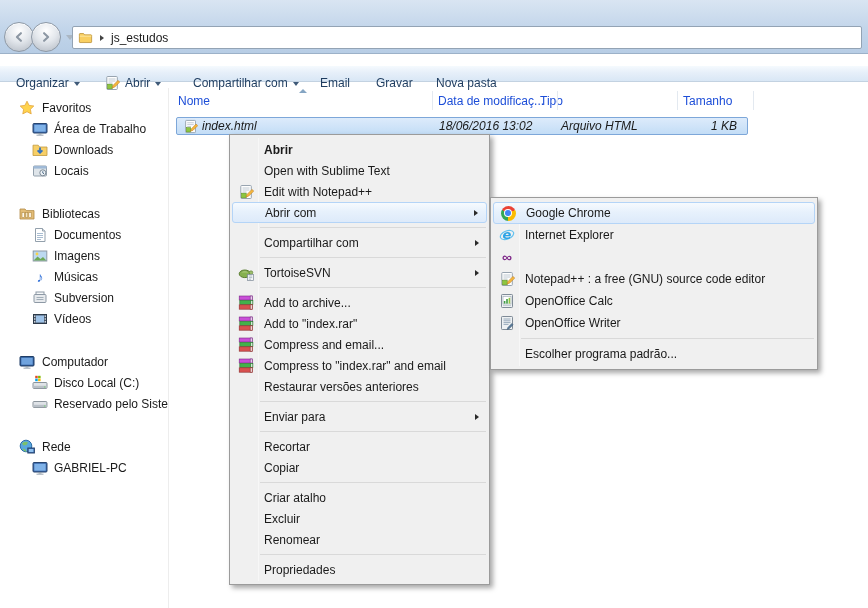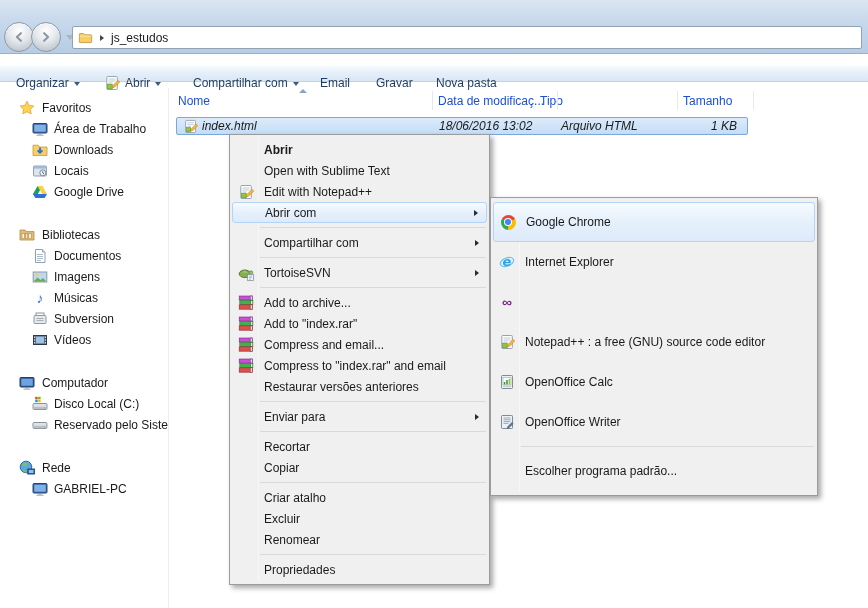--- a/index.html
+++ b/index.html
@@ -62,21 +62,21 @@
   .file-ico { position:absolute; left:6px; top:1px; }
 
   
   .menu { position:absolute; background:#f0f0f0; border:1px solid #9b9b9b;
     box-shadow:3px 3px 5px rgba(0,0,0,.35); padding:4px 0; }
   .gutter-line { position:absolute; left:28px; top:3px; bottom:3px; width:1px;
     background:#e1e2e3; border-right:1px solid #f7f7f7; }
   .mi { position:relative; display:flex; align-items:center; margin:0 2px;
     cursor:default; white-space:nowrap; }
   .context-menu .mi { height:21px; }
-  .openwith-menu .mi { height:40px; }
+  .openwith-menu .mi { height:22px; }
   .mi .ico { width:28px; flex:none; display:flex; align-items:center; justify-content:center; }
   .mi .lbl { margin-left:4px; }
   .mi.bold .lbl { font-weight:bold; }
   .mi.hl { border:1px solid #b4d4f7; border-radius:3px;
     background:linear-gradient(#f6fafe,#e7f1fc 45%,#ddeafa); }
   .mi .caret { position:absolute; right:8px; width:0; height:0;
     border-top:3.5px solid transparent; border-bottom:3.5px solid transparent;
     border-left:4.5px solid #2a2a2a; }
   .msep { height:1px; background:#d9d9d9; margin:4px 3px 4px 30px; }
   .context-menu { left:229px; top:134px; width:261px; z-index:5; }
@@ -175,28 +175,20 @@
     </div>
     <div class="sb-item">
       <svg width="16" height="16" viewBox="0 0 16 16">
         <rect x="1.5" y="3" width="13" height="10" rx="1" fill="#dfe5ea" stroke="#93a0ac"></rect>
         <rect x="1.5" y="3" width="13" height="2.6" fill="#9fb9d6"></rect>
         <circle cx="10.8" cy="9.8" r="3" fill="#eef3f7" stroke="#7d8a96"></circle>
         <path d="M10.8 8.2v1.8l1.2.8" stroke="#54718c" fill="none"></path>
       </svg>
       <span>Locais</span>
     </div>
-    <div class="sb-item">
-      <svg width="16" height="16" viewBox="0 0 16 16">
-        <polygon points="5.6,2 10.4,2 15,10 10.2,10" fill="#ffce43"></polygon>
-        <polygon points="5.6,2 1,10 3.5,14 8,6.2" fill="#14a05e"></polygon>
-        <polygon points="3.5,14 1,10 15,10 12.6,14" fill="#316fd4"></polygon>
-      </svg>
-      <span>Google Drive</span>
-    </div>
   </div>
 
   <div class="sb-section">
     <div class="sb-header">
       <svg width="16" height="16" viewBox="0 0 16 16">
         <path d="M1 3h5l1.3 1.6H15V13H1z" fill="#e3bd77" stroke="#b28c46" stroke-width="0.8"></path>
         <rect x="3" y="6.5" width="2.4" height="5" fill="#fff8ea" stroke="#b28c46" stroke-width="0.6"></rect>
         <rect x="6.4" y="6.5" width="2.4" height="5" fill="#f3e4c3" stroke="#b28c46" stroke-width="0.6"></rect>
         <rect x="9.8" y="6.5" width="2.4" height="5" fill="#fff8ea" stroke="#b28c46" stroke-width="0.6"></rect>
       </svg>

